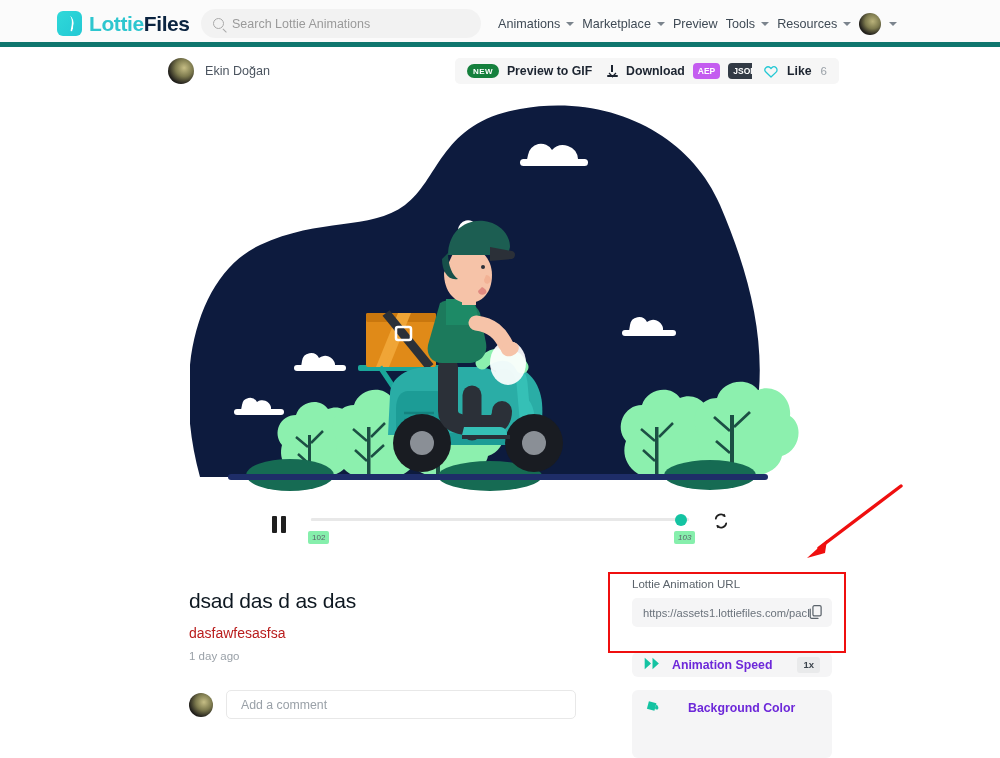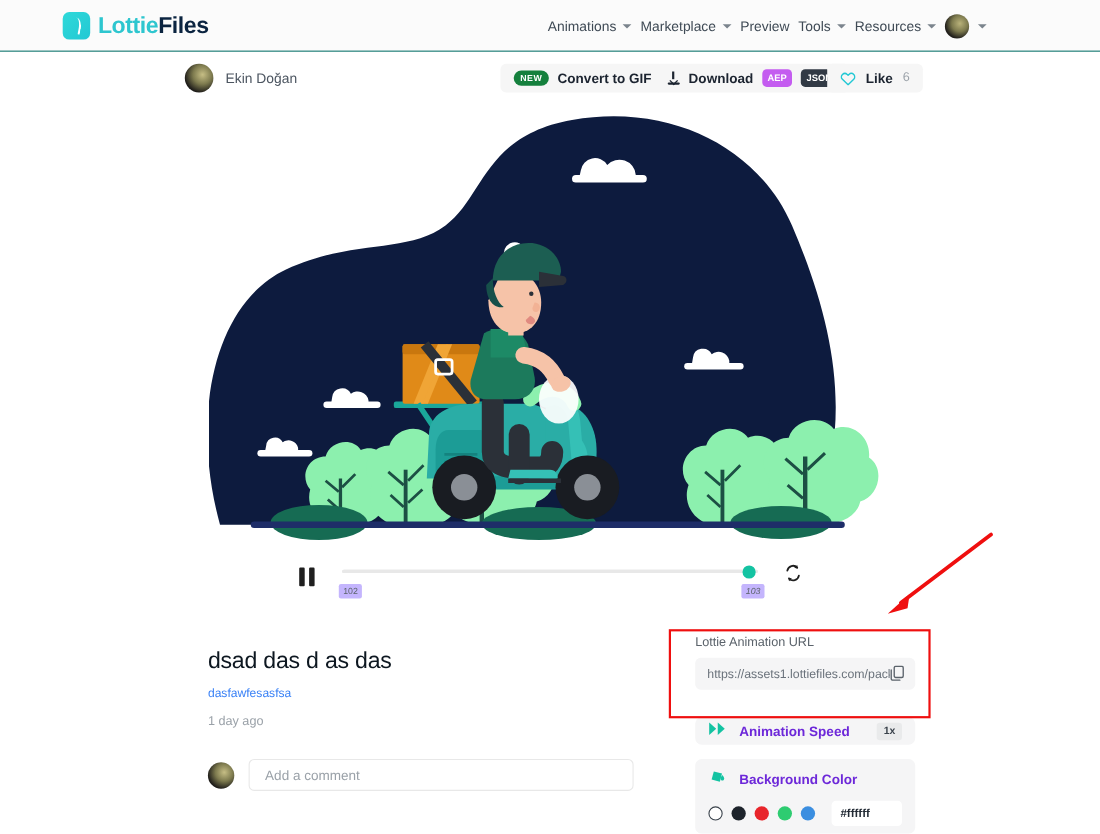--- a/index.html
+++ b/index.html
@@ -8,21 +8,21 @@
     background: #ffffff;
     font-family: "Liberation Sans", sans-serif;
     overflow: hidden;
   }
   body { position: relative; }
 
   
   .topnav {
     position: absolute; left: 0; top: 0; width: 1000px; height: 47px;
     background: #fbfbfb;
-    border-bottom: 1px solid #0f766e;
+    border-bottom: 5px solid #0f766e;
     display: flex; align-items: center;
   }
   .logo-wrap { position: absolute; left: 57px; top: 11px; display: flex; align-items: center; gap: 7px; }
   .logo-mark {
     width: 25px; height: 25px; border-radius: 6px;
     background: linear-gradient(135deg, #2fd9d9 0%, #23c8d4 100%);
     position: relative;
   }
   .logo-mark .swoosh {
     position: absolute; left: 8px; top: 5px; width: 9px; height: 15px;
@@ -89,31 +89,31 @@
   .controls { position: absolute; left: 0; top: 505px; width: 1000px; height: 50px; }
   .pause { position:absolute; left: 272px; top: 11px; width: 16px; height: 17px; cursor:pointer; }
   .pause span { position:absolute; top:0; width:5px; height:17px; background:#1f1f1f; border-radius:1px; }
   .pause span:first-child { left:0; } .pause span:last-child { left:9px; }
 
   .track { position:absolute; left: 311px; top: 518px; width: 378px; height: 3px; background:#e8e8e8; border-radius:2px; }
   .track .fill { position:absolute; left:0; top:0; height:3px; width:100%; background:#e8e8e8; border-radius:2px; }
   .knob { position:absolute; left: 675px; top: 514px; width: 12px; height: 12px; border-radius:50%; background:#14c3a2; cursor:pointer; }
 
   .frame-chip {
-    position:absolute; top: 531px; height: 13px; background:#c4b5fd; border-radius:2px;
+    position:absolute; top: 531px; height: 13px; background:#86efac; border-radius:2px;
     font-size: 8px; color:#5b636b; display:flex; align-items:center; justify-content:center; padding: 0 4px;
   }
   #chip-start { left: 308px; }
   #chip-end   { left: 674px; font-style: italic; }
 
   .loop { position:absolute; left: 712px; top: 512px; width: 18px; height: 18px; cursor:pointer; }
 
   
   .title { position:absolute; left: 189px; top: 589px; font-size: 21px; font-weight: normal; color:#0d1720; letter-spacing:-.2px; }
-  .desc  { position:absolute; left: 189px; top: 625px; font-size: 11px; color:#3b82f6;text-align:center; }
+  .desc  { position:absolute; left: 189px; top: 625px; font-size: 14px; color:#b91c1c;text-align:center; }
   .time  { position:absolute; left: 189px; top: 650px; font-size: 11.5px; color:#9aa1a8; }
 
   .comment-row { position:absolute; left: 189px; top: 690px; display:flex; align-items:center; gap: 13px; }
   .comment-row .av { width: 24px; height:24px; border-radius:50%;
      background: radial-gradient(circle at 62% 38%, #c6be85 0%, #7d7a4e 38%, #1f1d1a 72%); flex:none; }
   .comment-input {
     width: 350px; height: 29px; border: 1px solid #e8e8e8; border-radius: 5px;
     background:#fff; display:flex; align-items:center; padding: 0 14px;
     font-size: 12.3px; color:#9aa1a8; cursor: text;
   }
@@ -130,21 +130,21 @@
 
   .row-card {
     width: 200px; background:#f5f5f6; border-radius:6px;
     display:flex; align-items:center; padding: 0 12px; gap: 11px;
   }
   #speed-card { position:absolute; left: 632px; top: 652px; height: 25px; }
   .row-label { font-size: 12.3px; font-weight: bold; color:#6d28d9; flex: 1; }
   .chip-1x { background:#e9eaeb; border-radius:3px; font-size: 9.5px; font-weight:bold; color:#3a424b; padding: 2.5px 6px; }
 
   #bg-card { position:absolute; left: 632px; top: 690px; width: 200px; height: 68px; background:#f5f5f6; border-radius:6px; padding: 8px 12px; }
-  .bg-head { display:flex; align-items:center; gap: 11px; margin-bottom: 9px; }
+  .bg-head { display:flex; align-items:center; gap: 27px; margin-bottom: 9px; }
   .sw-row { display:flex; align-items:center; gap: 8px; }
   .sw { width: 13px; height: 13px; border-radius:50%; flex:none; cursor:pointer; }
   .hex-input {
     width: 68px; height: 23px; background:#fff; border-radius:4px;
     display:flex; align-items:center; padding: 0 8px;
     font-size: 10.5px; font-weight:bold; color:#242c36; margin-left: 7px; cursor: text;
   }
 
   
   .anno-box {
@@ -158,20 +158,24 @@
 
 <div class="topnav">
 
   <div class="logo-wrap">
     <div class="logo-mark">
       <div class="swoosh"></div>
     </div>
     <div class="logo-text"><span class="t1">Lottie</span><span class="t2">Files</span></div>
   </div>
 
+  <div class="searchbar">
+    <span class="mag"></span>
+    <span class="ph">Search Lottie Animations</span>
+  </div>
 
   <div class="navlinks">
     <div class="navlink">
       <span>Animations</span>
       <span class="caret"></span>
     </div>
     <div class="navlink">
       <span>Marketplace</span>
       <span class="caret"></span>
     </div>
@@ -193,21 +197,21 @@
   </div>
 </div>
 
 <div class="author">
   <span class="av"></span>
   <span class="nm">Ekin Doğan</span>
 </div>
 
 <div class="pill" id="pill-gif">
   <span class="badge-new">NEW</span>
-  <span>Convert to GIF</span>
+  <span>Preview to GIF</span>
 </div>
 
 <div class="pill" id="pill-dl">
   <span class="dl-icon">
       <span class="dl-base"></span>
     </span>
   <span>Download</span>
   <span class="badge-aep">AEP</span>
   <span class="badge-json">JSON</span>
 </div>
@@ -397,29 +401,19 @@
 <div id="bg-card">
   <div class="bg-head">
     <span>
       <svg width="17" height="16" viewBox="0 0 20 19">
         <path d="M2.5 9.5 9 3l6.5 6.5L9 16Z" fill="#14c3a2" transform="rotate(-30 9 9.5)"></path>
         <path d="M17 11.5c0 1.3-.9 2.3-2 2.3s-2-1-2-2.3 2-3.8 2-3.8 2 2.5 2 3.8Z" fill="#14c3a2"></path>
       </svg>
     </span>
     <span class="row-label">Background Color</span>
   </div>
-  <div class="sw-row">
-    <span class="sw" style="background:#ffffff;border:1.5px solid #3a424b;"></span>
-    <span class="sw" style="background:#1d232b;"></span>
-    <span class="sw" style="background:#e8252b;"></span>
-    <span class="sw" style="background:#2ecc71;"></span>
-    <span class="sw" style="background:#3b8ee0;"></span>
-    <span class="hex-input">
-      <span>#ffffff</span>
-    </span>
-  </div>
 </div>
 
 <div class="anno-box"></div>
 <svg class="anno-arrow" viewBox="0 0 112 78">
   <path d="M106 4 L24 66" stroke="#ef0f0f" stroke-width="3.4" stroke-linecap="round" fill="none"></path>
   <path d="M12 76 L32 58 L30 71 Z" fill="#ef0f0f"></path>
 </svg>
 
 </body></html>

